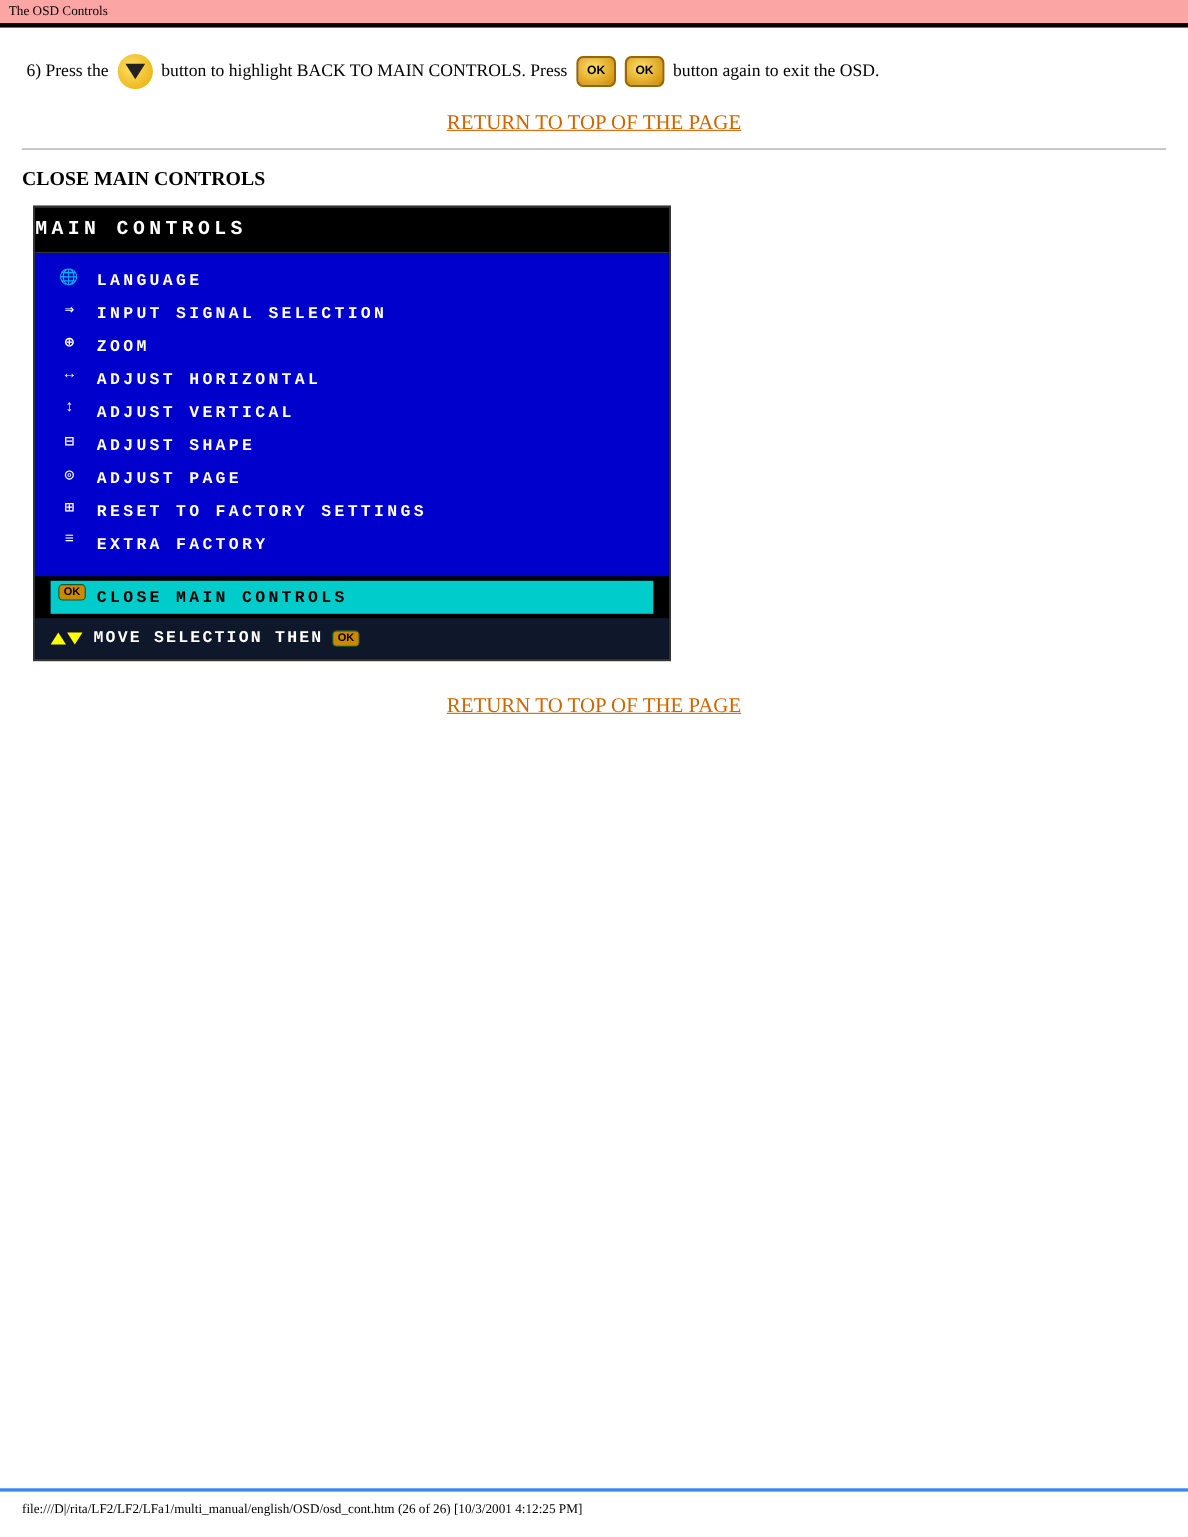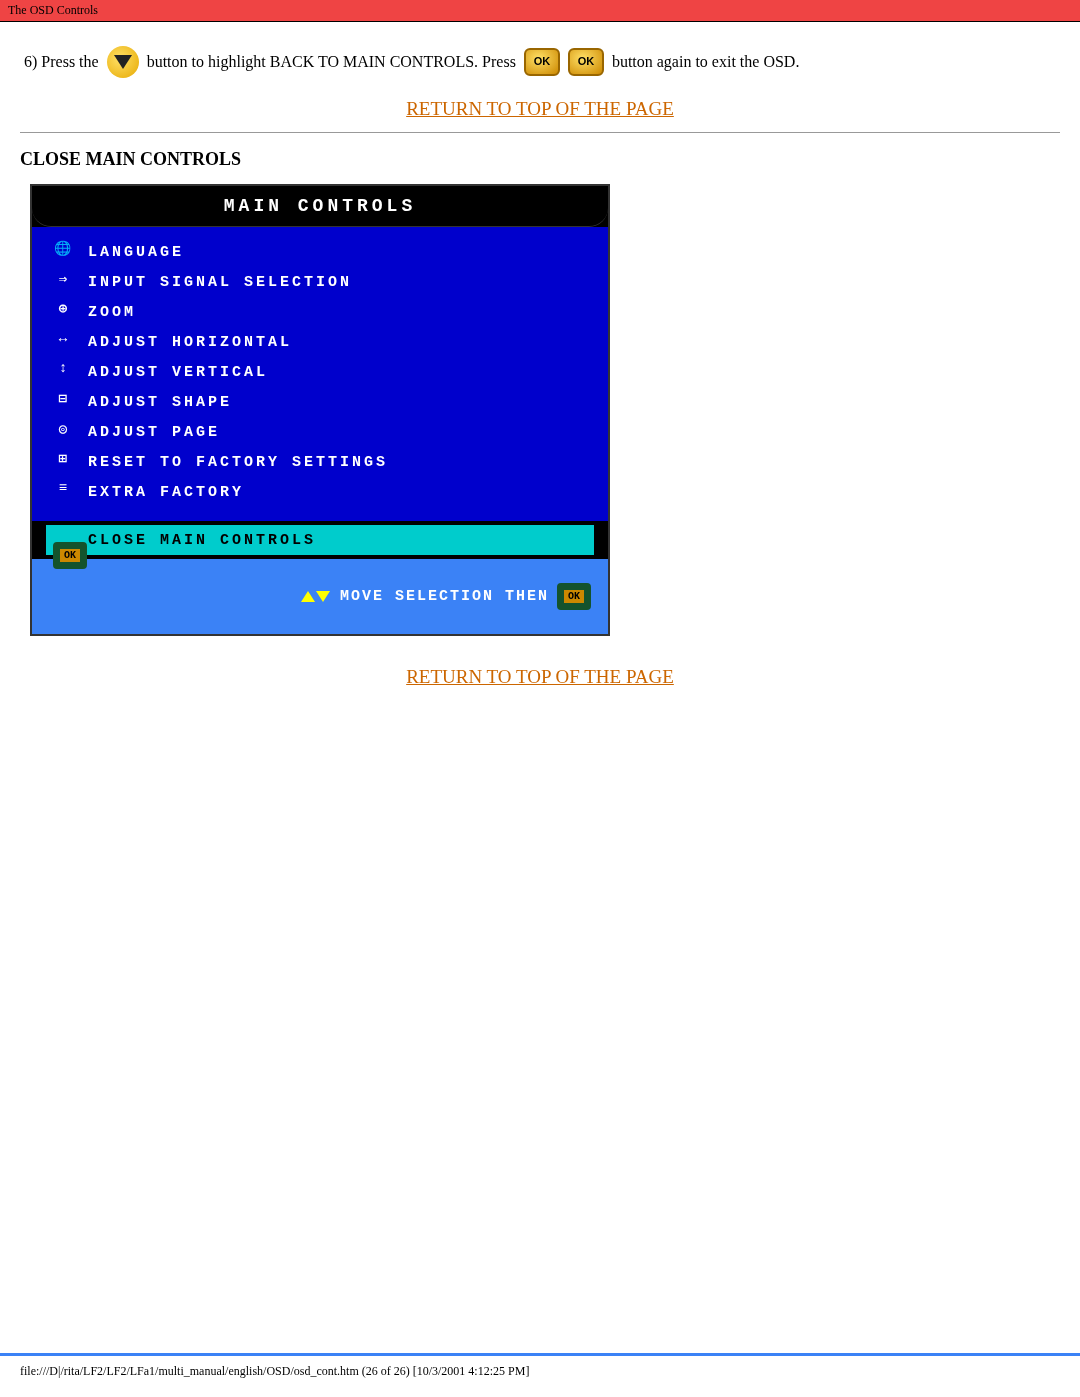--- a/index.html
+++ b/index.html
@@ -8,25 +8,25 @@
       font-size: 16px;
       background: #fff;
       color: #000;
       width: 1080px;
       min-height: 1397px;
       position: relative;
     }
 
     
     .top-bar {
-      background: #ef4444;
+      background: #fca5a5;
       padding: 3px 8px;
       font-size: 12px;
       color: #000;
-      border-bottom: 1px solid #000000;
+      border-bottom: 4px solid #000000;
     }
 
     .content-area {
       padding: 10px 20px 20px 20px;
     }
 
     
     .step-line {
       display: flex;
       align-items: center;
@@ -145,27 +145,25 @@
       border: 2px solid #333;
       width: 580px;
       padding: 0;
       margin: 0 0 20px 10px;
       font-family: 'Courier New', monospace;
     }
 
     .osd-header {
       background: #000;
       color: #fff;
-      text-align: center;
       padding: 10px 0;
       font-size: 18px;
       letter-spacing: 4px;
       font-weight: bold;
       border-bottom: 1px solid #333;
-      border-radius: 19px;
     }
 
     .osd-menu {
       background: #0000cc;
       padding: 10px 14px 14px 14px;
     }
 
     .osd-item {
       display: flex;
       align-items: center;
@@ -189,50 +187,49 @@
       text-align: center;
       font-size: 14px;
       flex-shrink: 0;
     }
 
     .osd-item-text {
       letter-spacing: 3px;
     }
 
     .osd-footer {
-      background: #3b82f6;
+      background: #0f172a;
       color: #fff;
       padding: 10px 14px;
       font-size: 15px;
       letter-spacing: 2px;
       font-weight: bold;
       display: flex;
       align-items: center;
-      justify-content: flex-end;
     }
 
     .osd-footer .footer-icons {
       display: flex;
       align-items: center;
       margin-right: 10px;
     }
 
     
     .ok-small {
       display: inline-block;
       background: #cc8800;
-      border: 7px solid #14532d;
+      border: 1px solid #14532d;
       border-radius: 4px;
       font-size: 10px;
       font-weight: bold;
       color: #000;
       padding: 1px 4px;
-      font-family: Liberation Mono, monospace;
-      vertical-align: middle;
-      margin: 14px 3px;
+      font-family: Liberation Sans, sans-serif;
+      vertical-align: middle;
+      margin: 0 3px;
       letter-spacing: 0;
     }
 
     
     .nav-arrow-up {
       display: inline-block;
       width: 0;
       height: 0;
       border-left: 7px solid transparent;
       border-right: 7px solid transparent;

